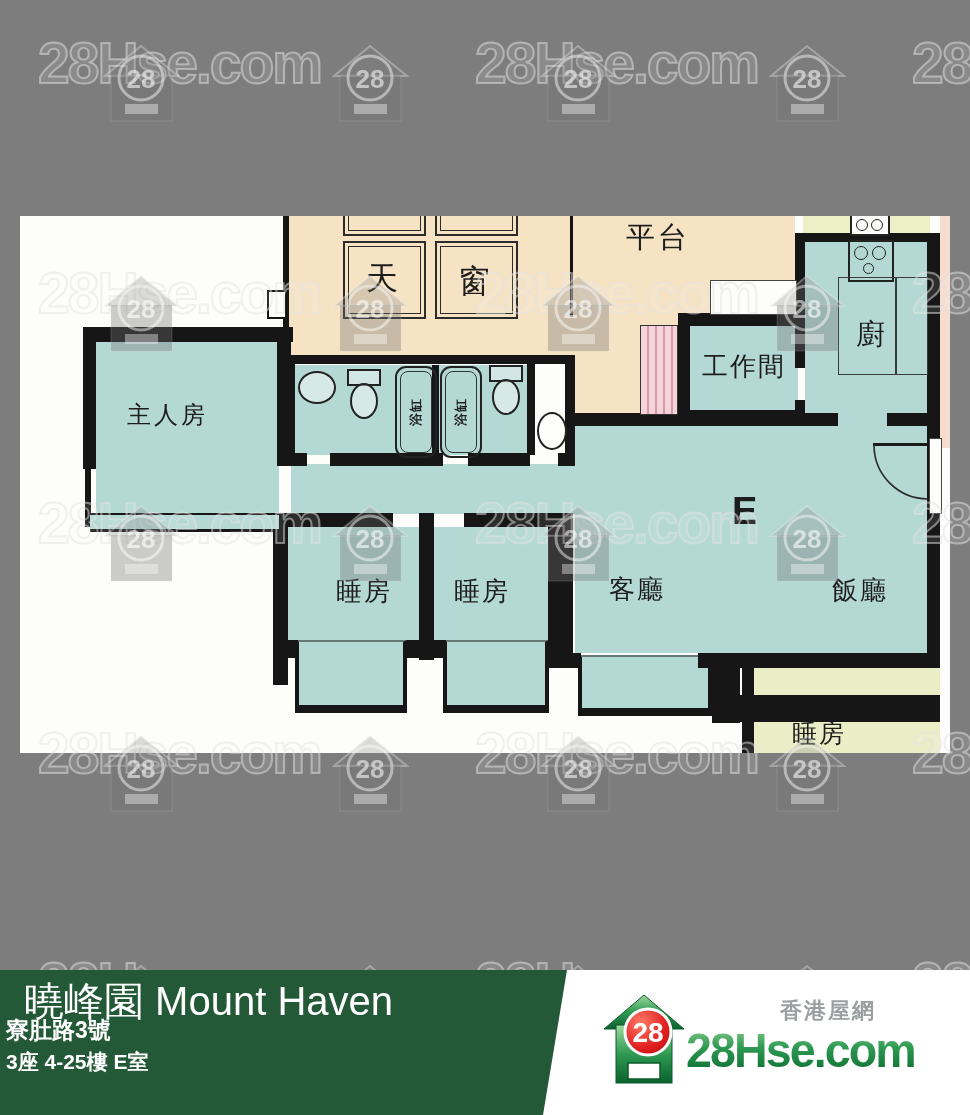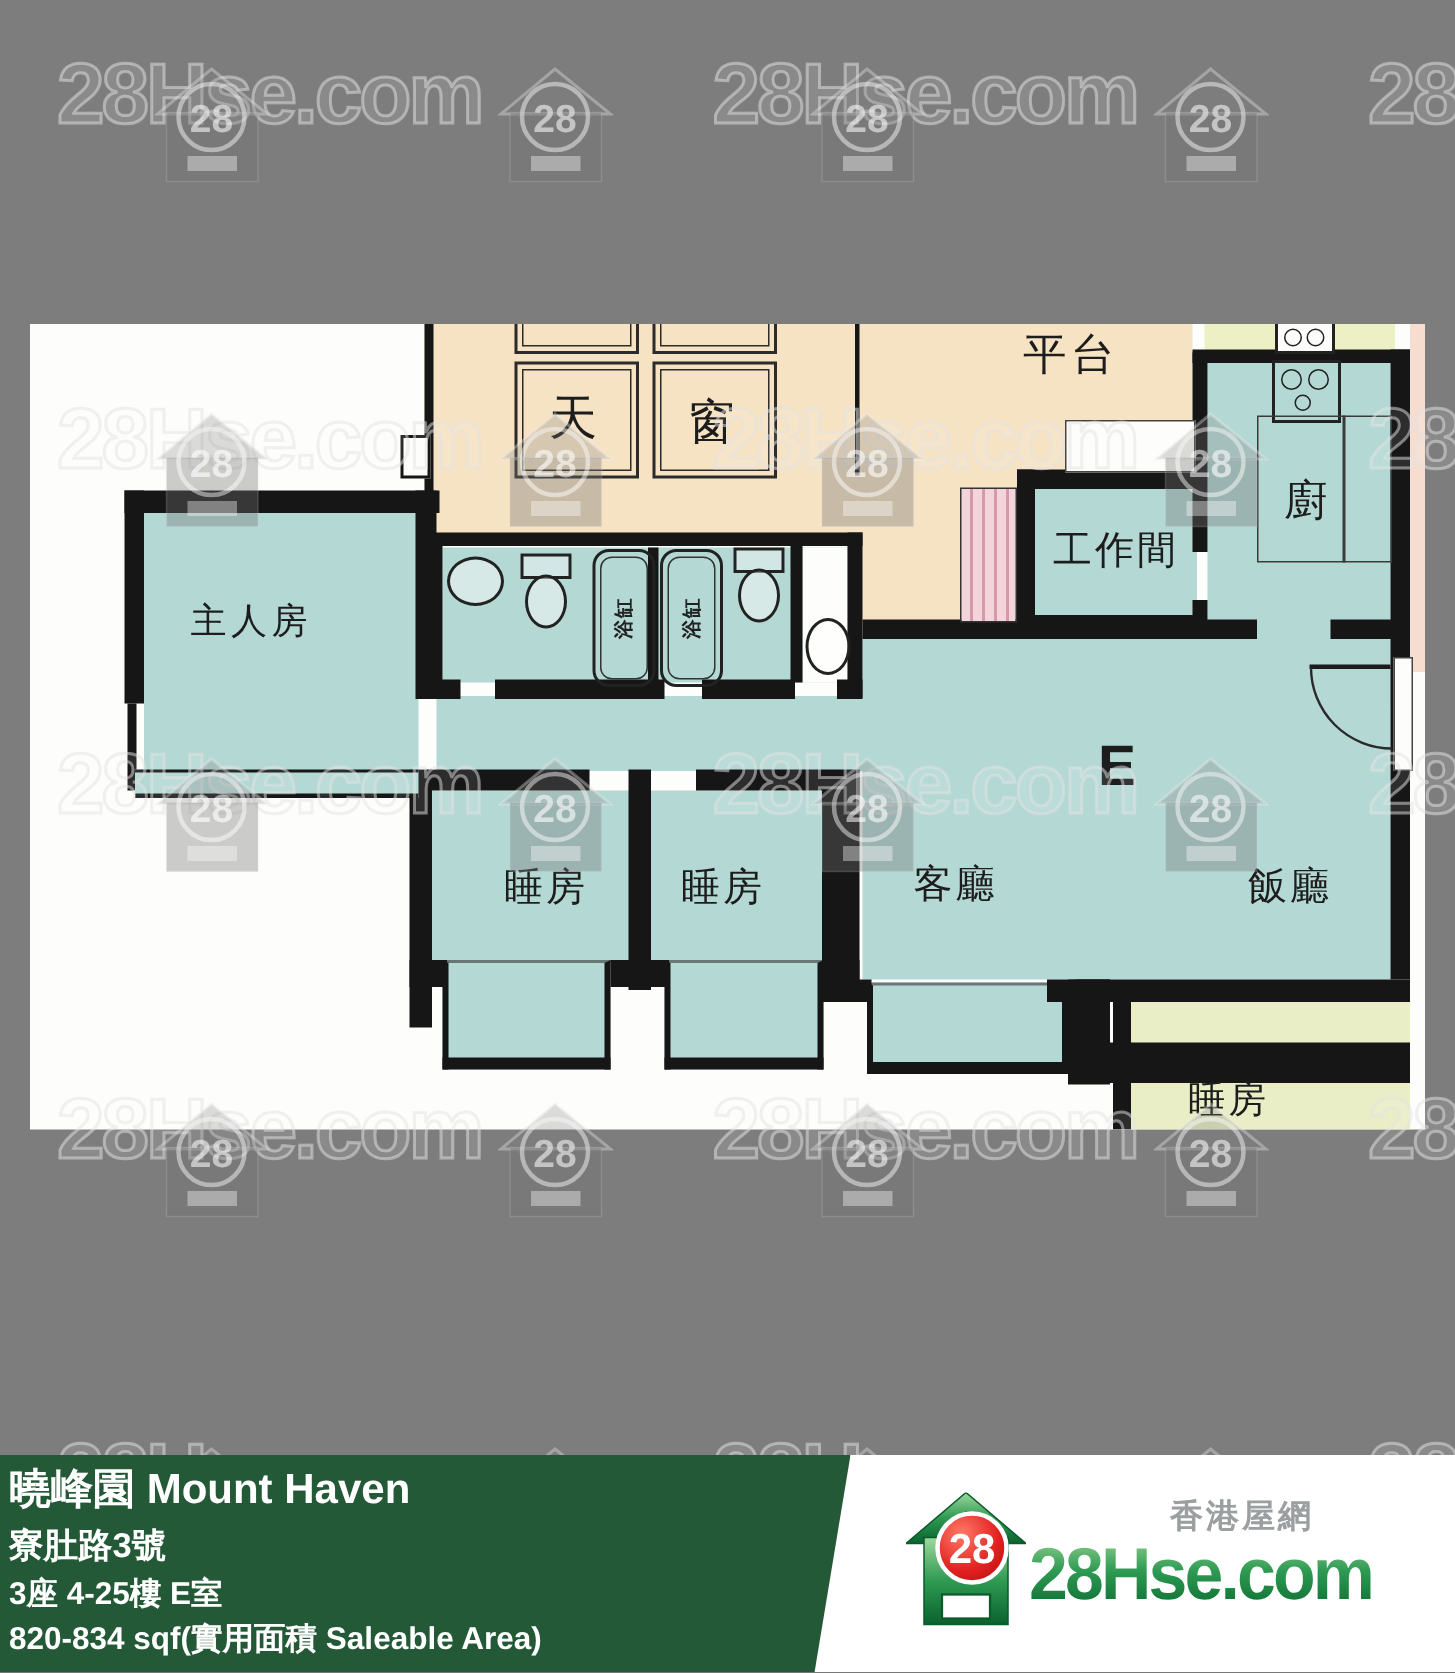--- a/index.html
+++ b/index.html
@@ -34,21 +34,21 @@
   
   #wm-layer{position:absolute;left:0;top:0;width:970px;height:1115px;pointer-events:none;}
   .wm-text{position:absolute;font-size:57px;font-weight:bold;letter-spacing:-2px;
        color:rgba(255,255,255,.10);-webkit-text-stroke:2px rgba(228,228,228,.5);}
   .wm-house{position:absolute;width:77px;height:80px;opacity:.8;}
   
   #footer{position:absolute;left:0;top:970px;width:970px;height:145px;background:#ffffff;}
   #footer-green{position:absolute;left:0;top:0;width:570px;height:145px;background:#235937;
        clip-path:polygon(0 0,567px 0,543px 145px,0 145px);}
   .f-line{position:absolute;color:#fff;white-space:nowrap;}
-  #f1{left:6px;top:4px;font-size:28px;font-weight:bold;}
+  #f1{left:24px;top:4px;font-size:40px;font-weight:normal;}
   #f2{left:6px;top:45px;font-size:23px;font-weight:bold;}
   #f3{left:6px;top:78px;font-size:21px;font-weight:bold;}
   #f4{left:6px;top:108px;font-size:21px;font-weight:bold;}
   #logo-house{position:absolute;left:604px;top:25px;}
   #logo-brand{position:absolute;left:686px;top:52px;font-size:49px;font-weight:bold;letter-spacing:-2px;
        transform:scaleX(.95);transform-origin:left;
        background:linear-gradient(#8fd08f 5%,#2e9a52 45%,#0a6a30 95%);
        -webkit-background-clip:text;background-clip:text;color:transparent;}
   #logo-tagline{position:absolute;left:780px;top:26px;font-size:22px;font-weight:bold;
        color:#9b9fa0;letter-spacing:2px;}
@@ -159,21 +159,21 @@
     <div class="ellipse" style="left:472px;top:163px;width:24px;height:32px;"></div>
     <div class="ellipse" style="left:517px;top:196px;width:26px;height:34px;"></div>
 
     <div class="abs" style="left:853px;top:227px;width:54px;height:3px;background:#1c1c1c;"></div>
     <svg class="abs" style="left:853px;top:228px;" width="56" height="58">
       <path d="M1,1 A54,54 0 0 0 55,55" fill="none" stroke="#2a2a2a" stroke-width="1.6"></path>
     </svg>
 
     <div class="lbl" style="left:346px;top:46px;font-size:32px;">天</div>
     <div class="lbl" style="left:438px;top:49px;font-size:32px;">窗</div>
-    <div class="lbl" style="left:662px;top:7px;font-size:29px;letter-spacing:3px;">平台</div>
+    <div class="lbl" style="left:606px;top:7px;font-size:29px;letter-spacing:3px;">平台</div>
     <div class="lbl" style="left:836px;top:104px;font-size:29px;">廚</div>
     <div class="lbl" style="left:682px;top:137px;font-size:26px;letter-spacing:2px;">工作間</div>
     <div class="lbl" style="left:107px;top:187px;font-size:24px;letter-spacing:3px;">主人房</div>
     <div class="lbl" style="left:316px;top:362px;font-size:26px;letter-spacing:2px;">睡房</div>
     <div class="lbl" style="left:434px;top:362px;font-size:26px;letter-spacing:2px;">睡房</div>
     <div class="lbl" style="left:589px;top:360px;font-size:26px;letter-spacing:2px;">客廳</div>
     <div class="lbl" style="left:812px;top:361px;font-size:26px;letter-spacing:2px;">飯廳</div>
     <div class="lbl" style="left:712px;top:276px;font-size:38px;font-weight:600;">E</div>
     <div class="lbl" style="left:772px;top:505px;font-size:25px;letter-spacing:2px;">睡房</div>
   </div>
@@ -334,21 +334,20 @@
   <text x="38" y="44" text-anchor="middle" font-size="26" font-weight="bold" font-family="Liberation Sans, DejaVu Sans, sans-serif" fill="rgba(245,245,245,.75)">28</text>
         </svg></div>
       <div class="wm-text" style="left: 912px; top: 950px;">28Hse.com</div>
     </div>
 
   <div id="footer">
     <div id="footer-green"></div>
     <div class="f-line" id="f1">曉峰園 Mount Haven</div>
     <div class="f-line" id="f2">寮肚路3號</div>
     <div class="f-line" id="f3">3座 4-25樓 E室</div>
-    <div class="f-line" id="f4">820-834 sqf(實用面積 Saleable Area)</div>
 
     <svg id="logo-house" width="80" height="92">
       <defs>
         <linearGradient id="hg" x1="0" y1="0" x2="0" y2="1">
           <stop offset="0" stop-color="#9ed89e"></stop>
             <stop offset="0.5" stop-color="#2e9a52"></stop>
             <stop offset="1" stop-color="#0a622e"></stop>
         </linearGradient>
         <radialGradient id="rg" cx="0.35" cy="0.3" r="0.9">
           <stop offset="0" stop-color="#ff7a66"></stop>

